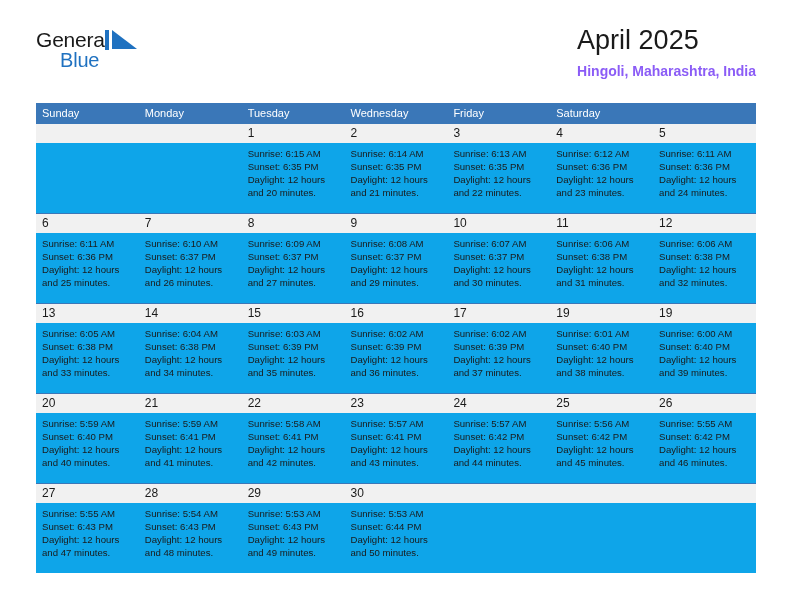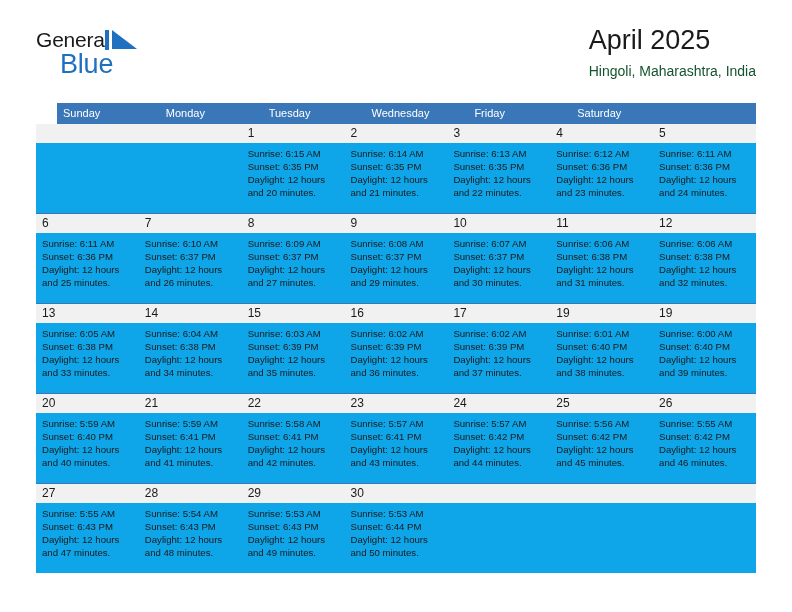--- a/index.html
+++ b/index.html
@@ -45,21 +45,21 @@
     top: 0;
     font-size: 21px;
     letter-spacing: -0.2px;
     color: #1a1a1a;
     font-family: "Liberation Sans", sans-serif;
   }
   .logo-blue {
     position: absolute;
     left: 24px;
     top: 21px;
-    font-size: 27px;
+    font-size: 20px;
     letter-spacing: -0.2px;
     color: #1f71c0;
     font-family: "Liberation Sans", sans-serif;
   }
   .logo-mark {
     position: absolute;
     left: 69px;
     top: 2px;
     width: 38px;
     height: 24px;
@@ -74,37 +74,36 @@
   .cal-title {
     font-size: 27px;
     font-weight: normal;
     color: #1a1a1a;
     line-height: 1.1;
     white-space: nowrap;
   }
   .cal-subtitle {
     margin-top: 7px;
     font-size: 14px;
-    font-weight: normal;
-    color: #14532d;
+    font-weight: bold;
+    color: #8b5cf6;
     white-space: nowrap;
   }
 
   
   .calendar {
     position: absolute;
     left: 36px;
     top: 103px;
     width: 720px;
   }
   .dow-row {
     display: flex;
     background: #3a77b8;
     height: 21px;
-    margin-left: 21px;
   }
   .dow {
     flex: 0 0 102.857px;
     width: 102.857px;
     color: #ffffff;
     font-size: 11px;
     line-height: 21px;
     padding-left: 6px;
     white-space: nowrap;
     overflow: hidden;

